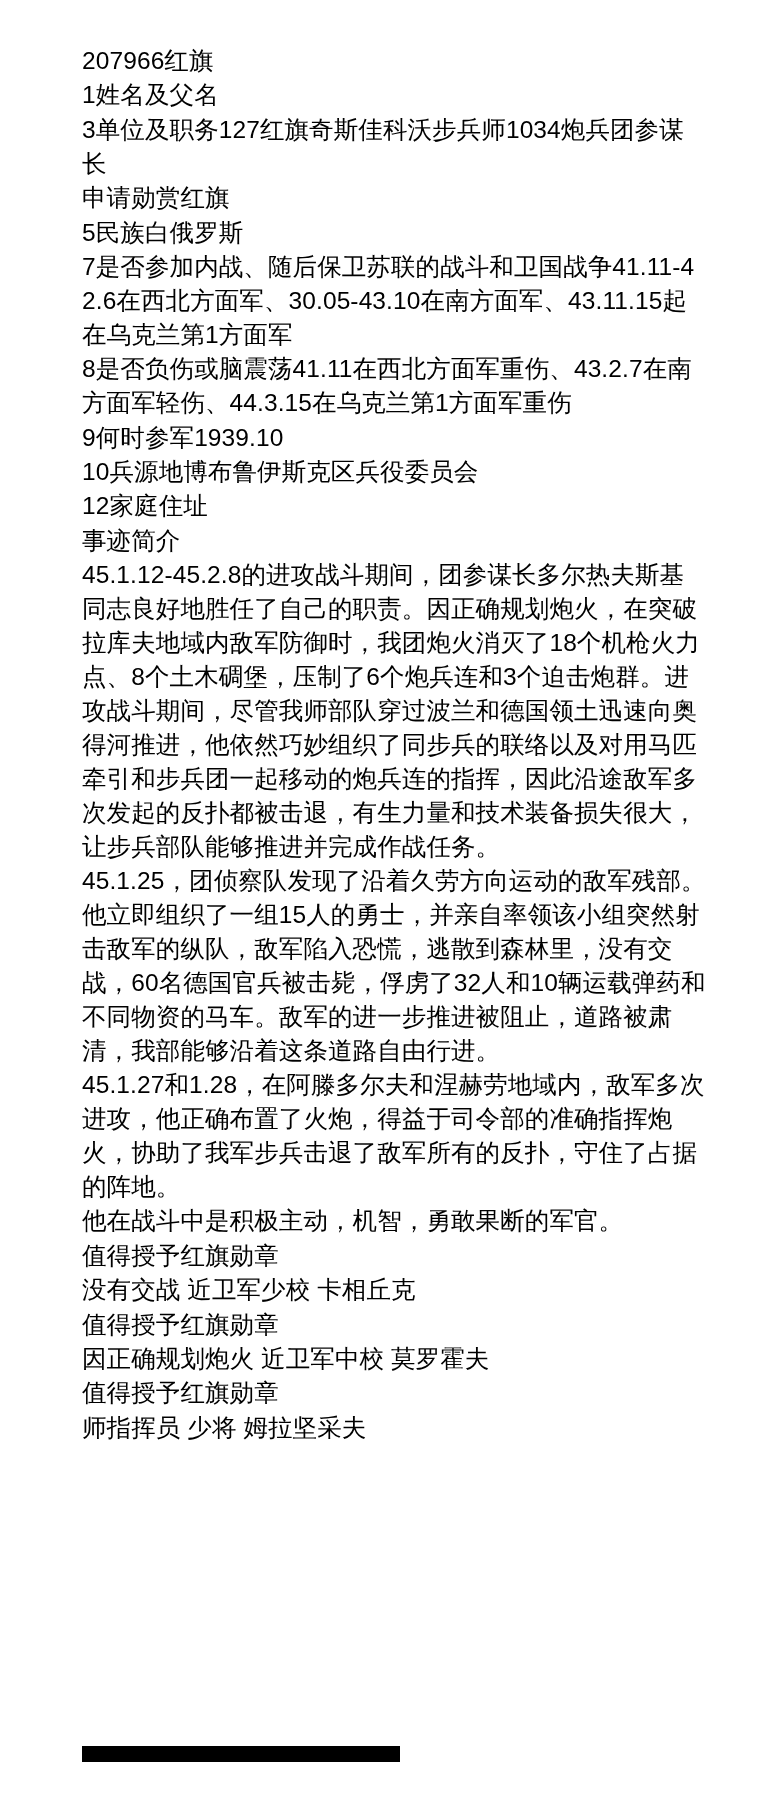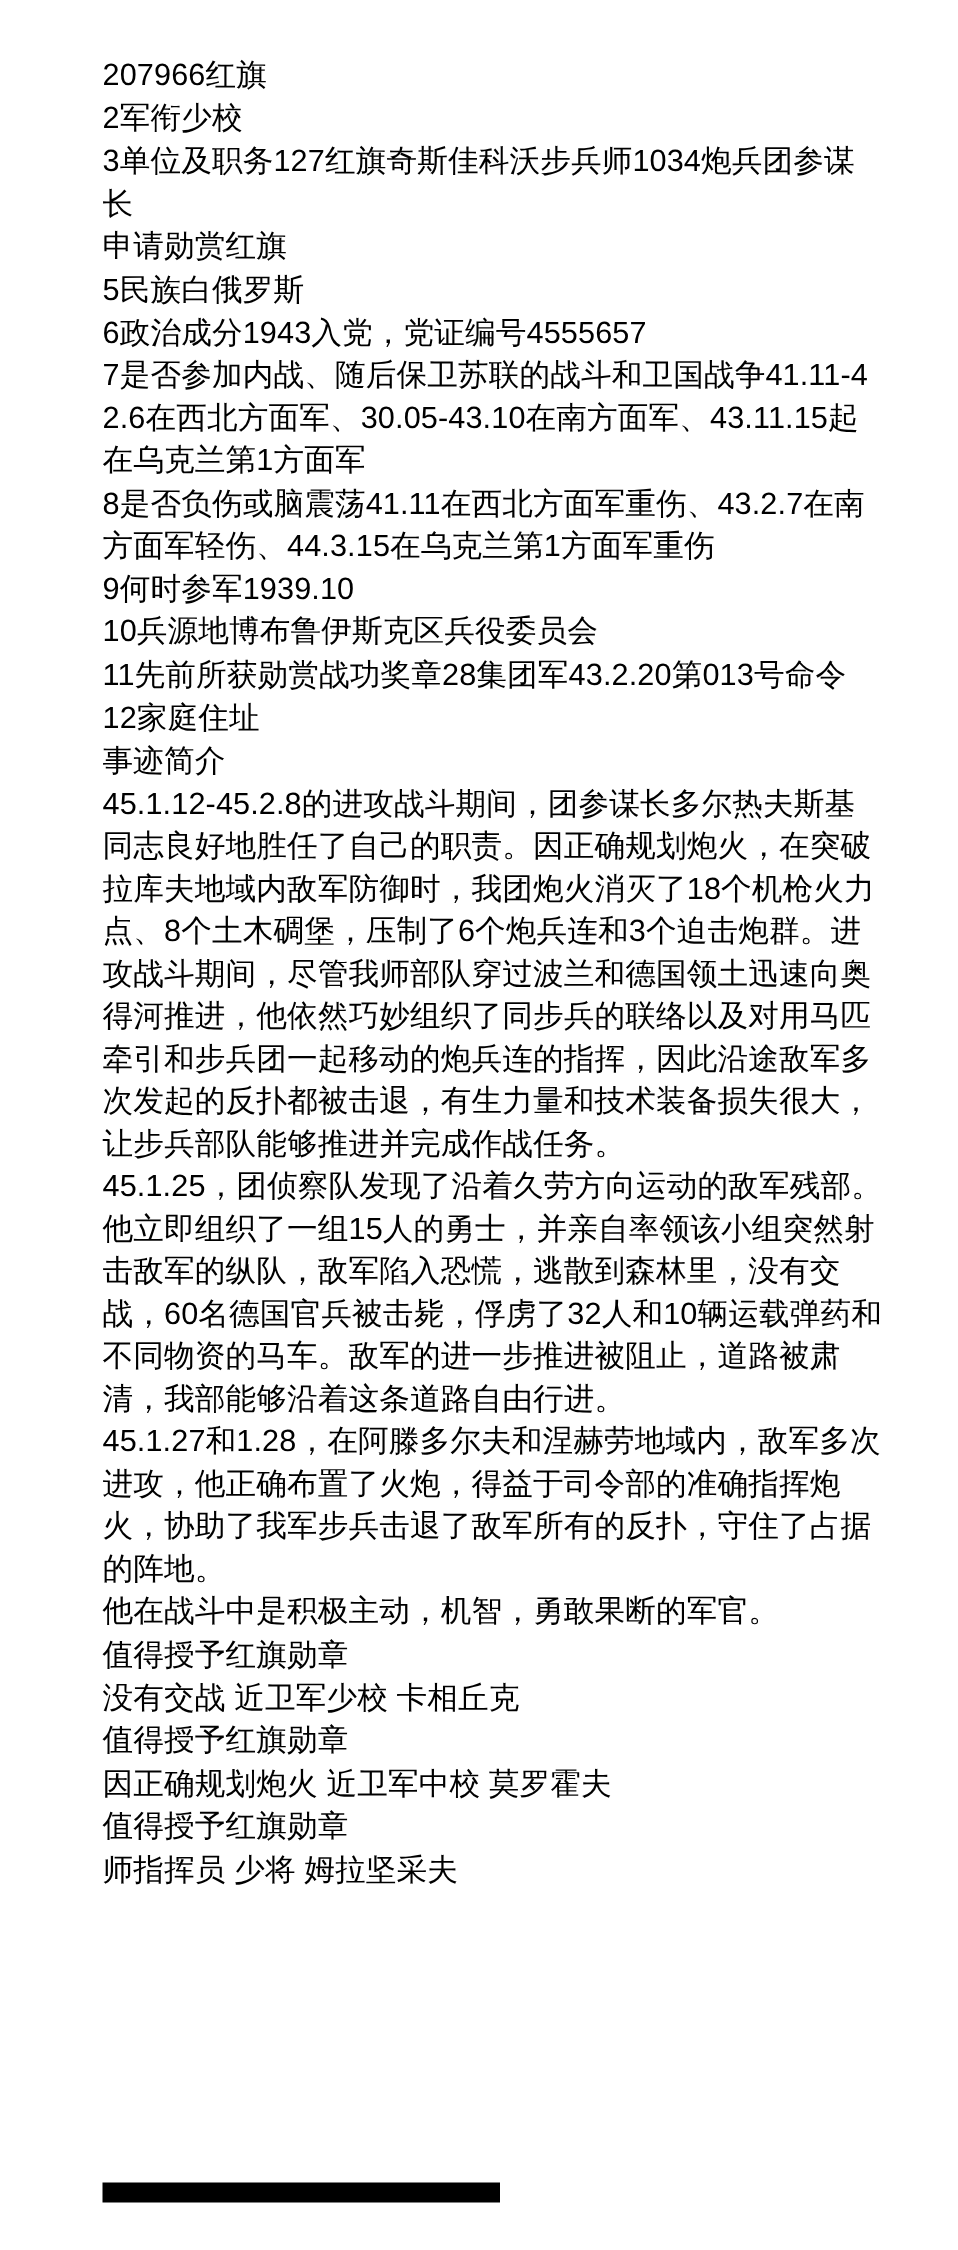--- a/index.html
+++ b/index.html
@@ -42,30 +42,28 @@
     height: 16px;
     background: #000000;
   }
 </style>
 </head>
 <body>
 
 <div class="page">
   <div class="doc-body">
     <p class="para">207966红旗</p>
-    <p class="para">2军衔少校</p>
+    <p class="para">1姓名及父名</p>
     <p class="para">3单位及职务127红旗奇斯佳科沃步兵师1034炮兵团参谋长</p>
     <p class="para">申请勋赏红旗</p>
     <p class="para">5民族白俄罗斯</p>
-    <p class="para">6政治成分1943入党，党证编号4555657</p>
     <p class="para">7是否参加内战、随后保卫苏联的战斗和卫国战争41.11-42.6在西北方面军、30.05-43.10在南方面军、43.11.15起在乌克兰第1方面军</p>
     <p class="para">8是否负伤或脑震荡41.11在西北方面军重伤、43.2.7在南方面军轻伤、44.3.15在乌克兰第1方面军重伤</p>
     <p class="para">9何时参军1939.10</p>
     <p class="para">10兵源地博布鲁伊斯克区兵役委员会</p>
-    <p class="para">11先前所获勋赏战功奖章28集团军43.2.20第013号命令</p>
     <p class="para">12家庭住址</p>
     <p class="para">事迹简介</p>
     <p class="para">45.1.12-45.2.8的进攻战斗期间，团参谋长多尔热夫斯基同志良好地胜任了自己的职责。因正确规划炮火，在突破拉库夫地域内敌军防御时，我团炮火消灭了18个机枪火力点、8个土木碉堡，压制了6个炮兵连和3个迫击炮群。进攻战斗期间，尽管我师部队穿过波兰和德国领土迅速向奥得河推进，他依然巧妙组织了同步兵的联络以及对用马匹牵引和步兵团一起移动的炮兵连的指挥，因此沿途敌军多次发起的反扑都被击退，有生力量和技术装备损失很大，让步兵部队能够推进并完成作战任务。</p>
     <p class="para">45.1.25，团侦察队发现了沿着久劳方向运动的敌军残部。他立即组织了一组15人的勇士，并亲自率领该小组突然射击敌军的纵队，敌军陷入恐慌，逃散到森林里，没有交战，60名德国官兵被击毙，俘虏了32人和10辆运载弹药和不同物资的马车。敌军的进一步推进被阻止，道路被肃清，我部能够沿着这条道路自由行进。</p>
     <p class="para">45.1.27和1.28，在阿滕多尔夫和涅赫劳地域内，敌军多次进攻，他正确布置了火炮，得益于司令部的准确指挥炮火，协助了我军步兵击退了敌军所有的反扑，守住了占据的阵地。</p>
     <p class="para">他在战斗中是积极主动，机智，勇敢果断的军官。</p>
     <p class="para">值得授予红旗勋章</p>
     <p class="para">没有交战 近卫军少校 卡相丘克</p>
     <p class="para">值得授予红旗勋章</p>
     <p class="para">因正确规划炮火 近卫军中校 莫罗霍夫</p>

